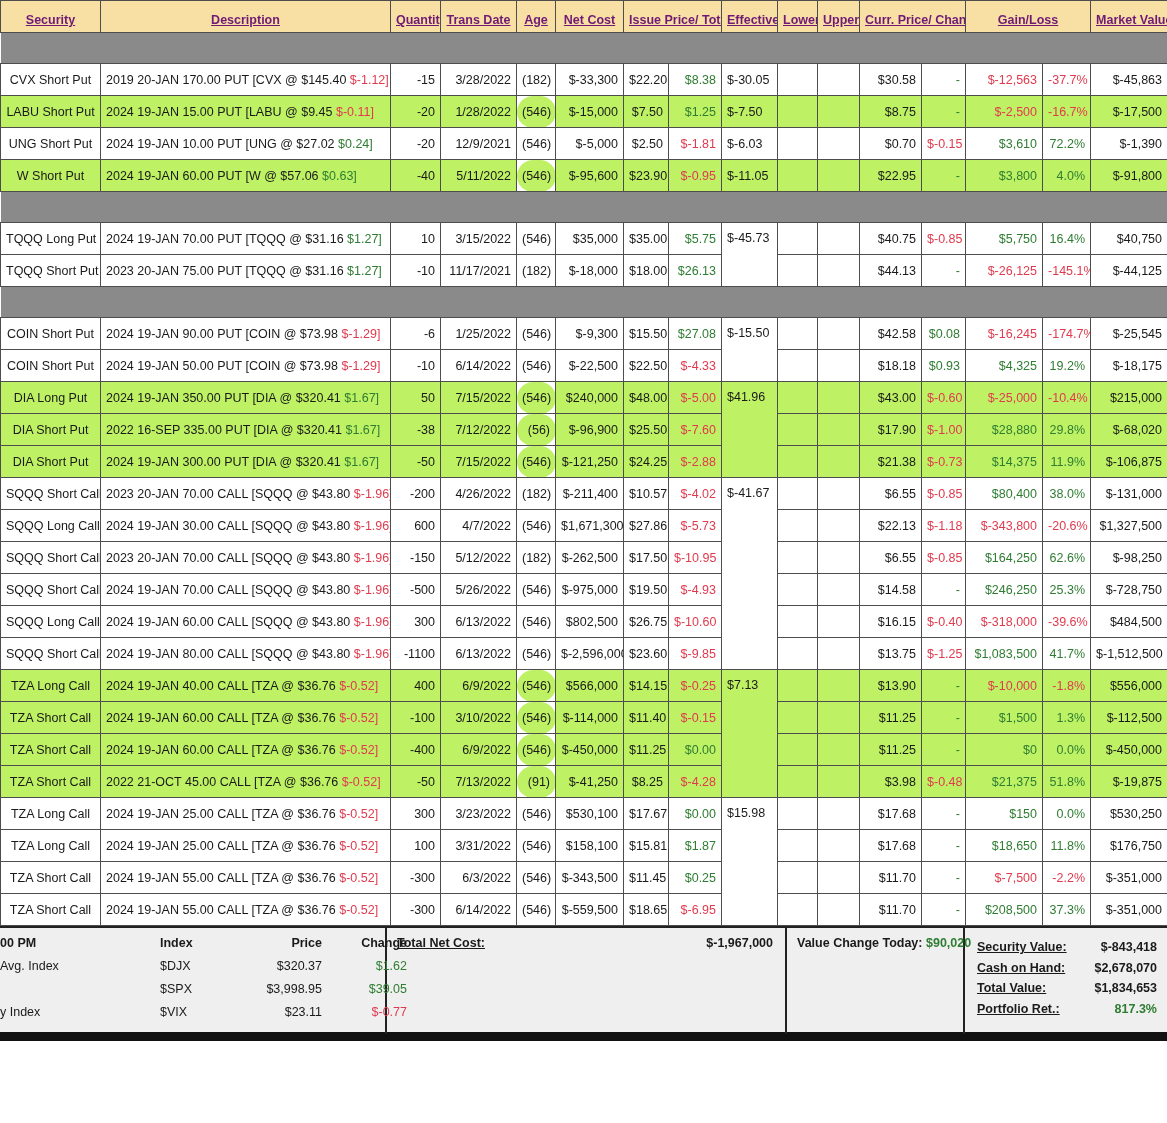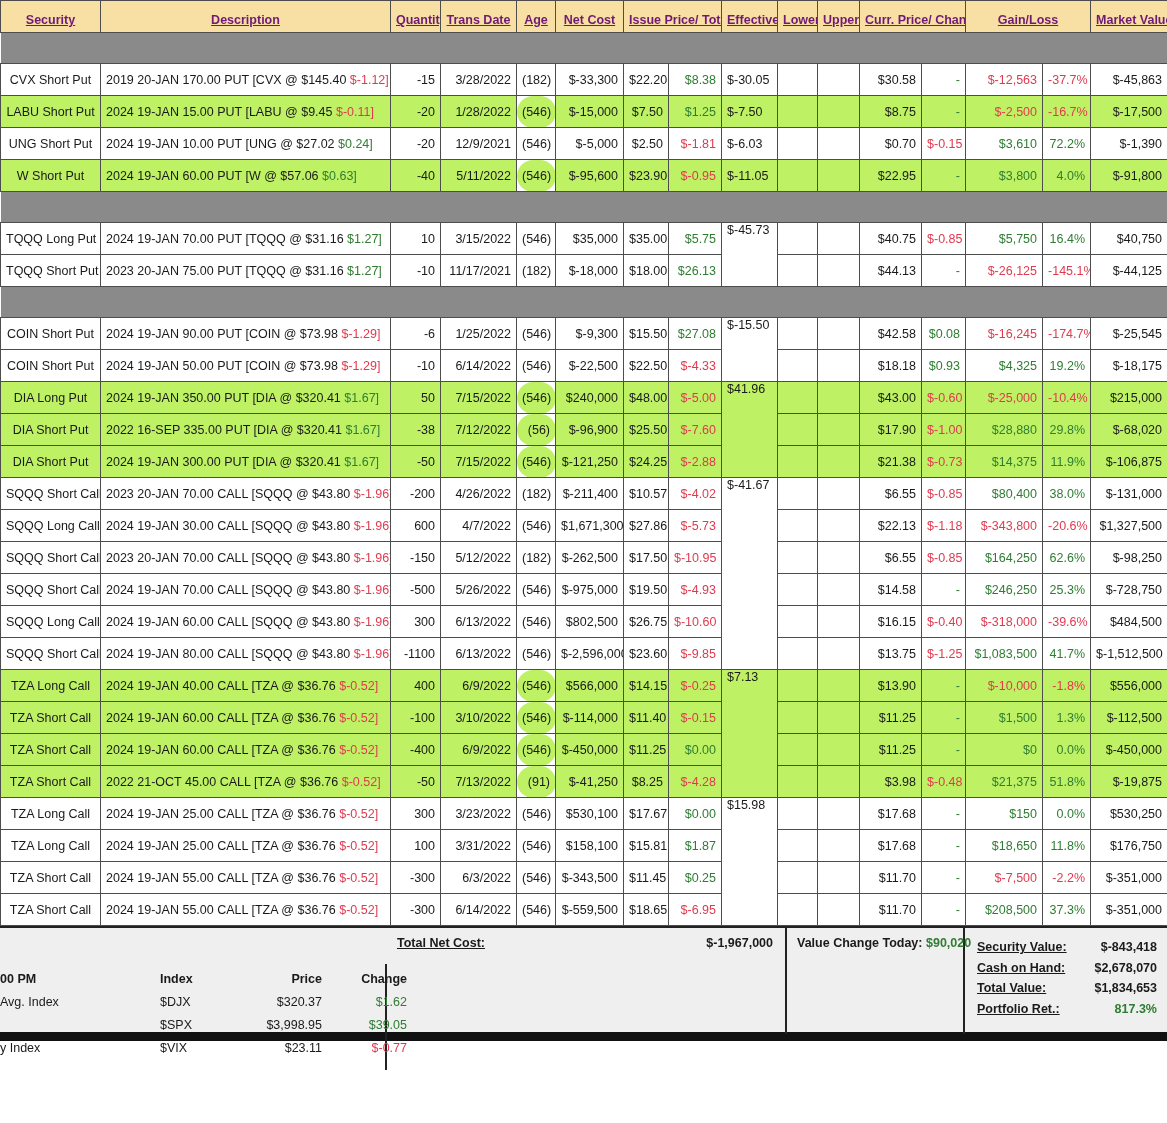--- a/index.html
+++ b/index.html
@@ -8,26 +8,26 @@
   table.grid th,table.grid td{border:1px solid #4d4d4d;font-size:12.5px;padding:0 5px;height:32px;overflow:hidden;white-space:nowrap;box-sizing:border-box;}
   thead th{background:#F8DFA4;vertical-align:bottom;padding-bottom:7px;font-weight:bold;text-decoration:underline;white-space:pre-line;text-align:center;color:#701a75;height:81px;line-height:1.75;}
   tr.band td{background:#8A8A8A;border-left:none;border-right:none;height:31px;}
   tr.lav{background:#bef264;}
   tr.wht{background:#ffffff;}
   td.c-sec{text-align:center;}
   td.c-desc{text-align:left;padding-left:6px;}
   td.num{text-align:right;}
   td.ctr{text-align:right;border-radius:16px;}
   td.c-eff{text-align:left;padding-right:8px;}
-  td.c-eff.top{vertical-align:top;padding-top:0;}
+  td.c-eff.top{vertical-align:top;padding-top:8px;}
   .g{color:#2E7D32;}
   .r{color:#E03A4E;}
   .footer{display:flex;width:1167px;height:106px;background:#EFEFEF;border-top:2px solid #222;font-size:12.5px;box-sizing:border-box;}
   .fbox{box-sizing:border-box;height:106px;}
-  .fbox1{width:387px;border-right:2px solid #222;padding:8px 10px 0 0;margin-top:36px;}
+  .fbox1{width:387px;border-right:2px solid #222;padding:8px 10px 0 0;}
   .fbox2{width:400px;border-right:2px solid #222;padding:8px 12px 0 10px;}
   .fbox3{width:178px;border-right:2px solid #222;padding:8px 5px 0 10px;}
   .fbox4{width:202px;padding:12px 10px 0 12px;}
   .idx-grid{display:grid;grid-template-columns:160px 62px 100px 85px;row-gap:9px;align-items:center;}
   .idx-grid .hd{font-weight:bold;}
   .idx-grid .rt{text-align:right;}
   .tot-row{display:flex;justify-content:space-between;margin-bottom:10px;font-weight:bold;}
   .u{text-decoration:underline;}
   .sum-row{display:flex;justify-content:space-between;margin-bottom:6.5px;font-weight:bold;}
   .vct{font-weight:bold;white-space:nowrap;}

